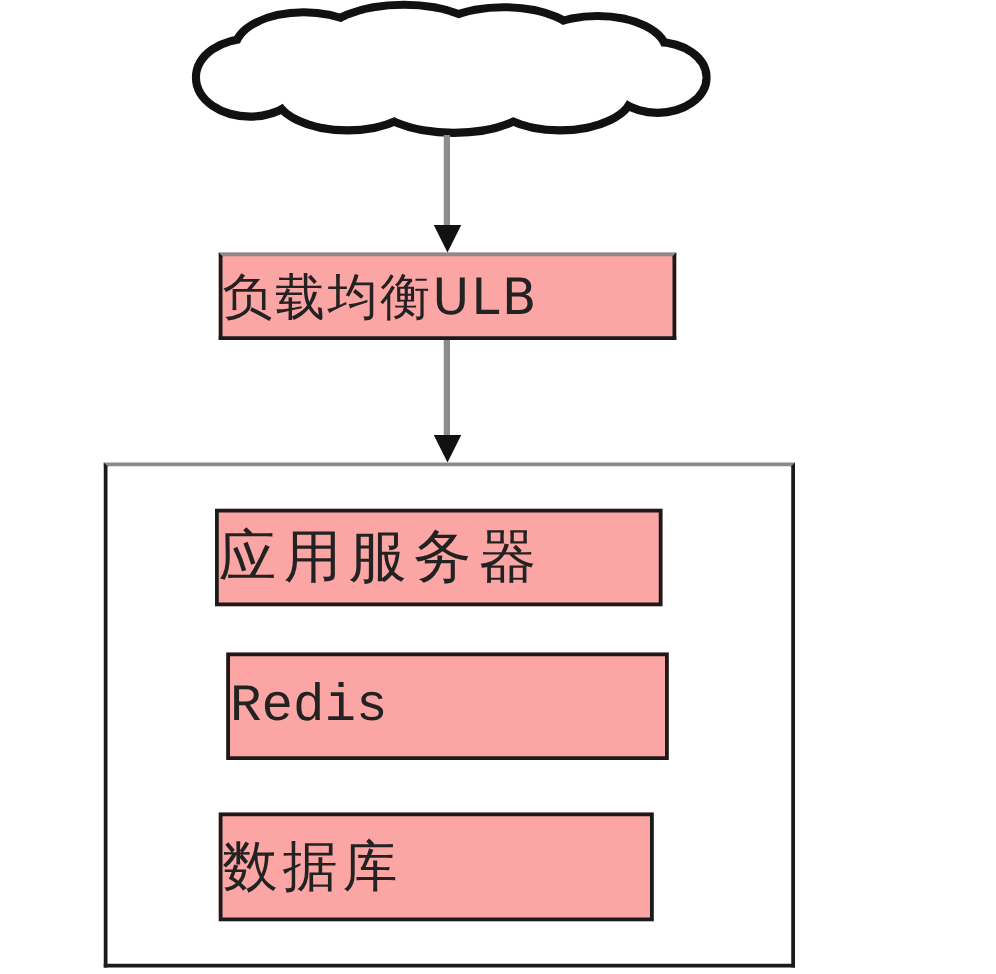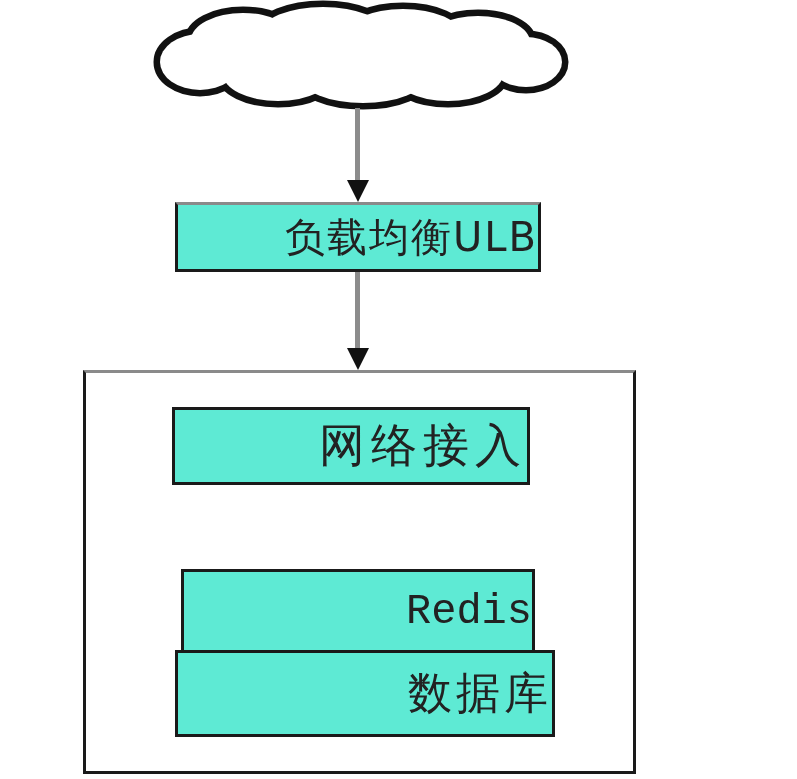--- a/index.html
+++ b/index.html
@@ -28,35 +28,35 @@
     text-align:center;
     font-size:52px;font-weight:700;letter-spacing:4px;
     color:var(--text);
     line-height:1;
   }
   
   .node-box{
     box-sizing:border-box;
     border:3px solid var(--outline);
     border-top-color:var(--outline_soft);
-    background:#5eead4;
-    display:flex;align-items:center;justify-content:flex-end;
+    background:#fca5a5;
+    display:flex;align-items:center;justify-content:flex-start;
     text-align:center;
   }
   .ulb-box{left:175px;top:202px;width:366px;height:70px;font-size:40px;letter-spacing:2px;}
   .container-box{
     left:83px;top:370px;width:553px;height:404px;
     box-sizing:border-box;
     border:3px solid var(--outline);
     border-top-color:var(--outline_soft);
     background:#fff;
   }
   .app-box{left:172px;top:407px;width:358px;height:78px;font-size:46px;letter-spacing:6px;border-top-color:var(--outline);}
-  .redis-box{left:181px;top:522px;width:354px;height:86px;font-size:42px;font-family:"Liberation Mono","DejaVu Sans Mono",monospace;border-top-color:var(--outline);margin-top:47px;}
-  .db-box{left:175px;top:650px;width:380px;height:87px;font-size:44px;letter-spacing:4px;border-top-color:var(--outline);}
+  .redis-box{left:181px;top:522px;width:354px;height:86px;font-size:42px;font-family:"Liberation Mono","DejaVu Sans Mono",monospace;border-top-color:var(--outline);}
+  .db-box{left:175px;top:650px;width:348px;height:87px;font-size:44px;letter-spacing:4px;border-top-color:var(--outline);}
   .arrow-stem{
     width:5px;background:var(--arrow_stem);
   }
   .arrow-head{
     width:0;height:0;
     border-left:11px solid transparent;
     border-right:11px solid transparent;
     border-top:22px solid var(--arrow_head);
   }
   .stem1{left:355px;top:108px;height:74px;}
@@ -102,21 +102,21 @@
   <div class="abs node-box ulb-box">
     <span>负载均衡ULB</span>
   </div>
 
   <div class="abs arrow-stem stem2"></div>
   <div class="abs arrow-head head2"></div>
 
   <div class="abs container-box"></div>
 
   <div class="abs node-box app-box">
-    <span>网络接入</span>
+    <span>应用服务器</span>
   </div>
 
   <div class="abs node-box redis-box">
     <span>Redis</span>
   </div>
 
   <div class="abs node-box db-box">
     <span>数据库</span>
   </div>
 

